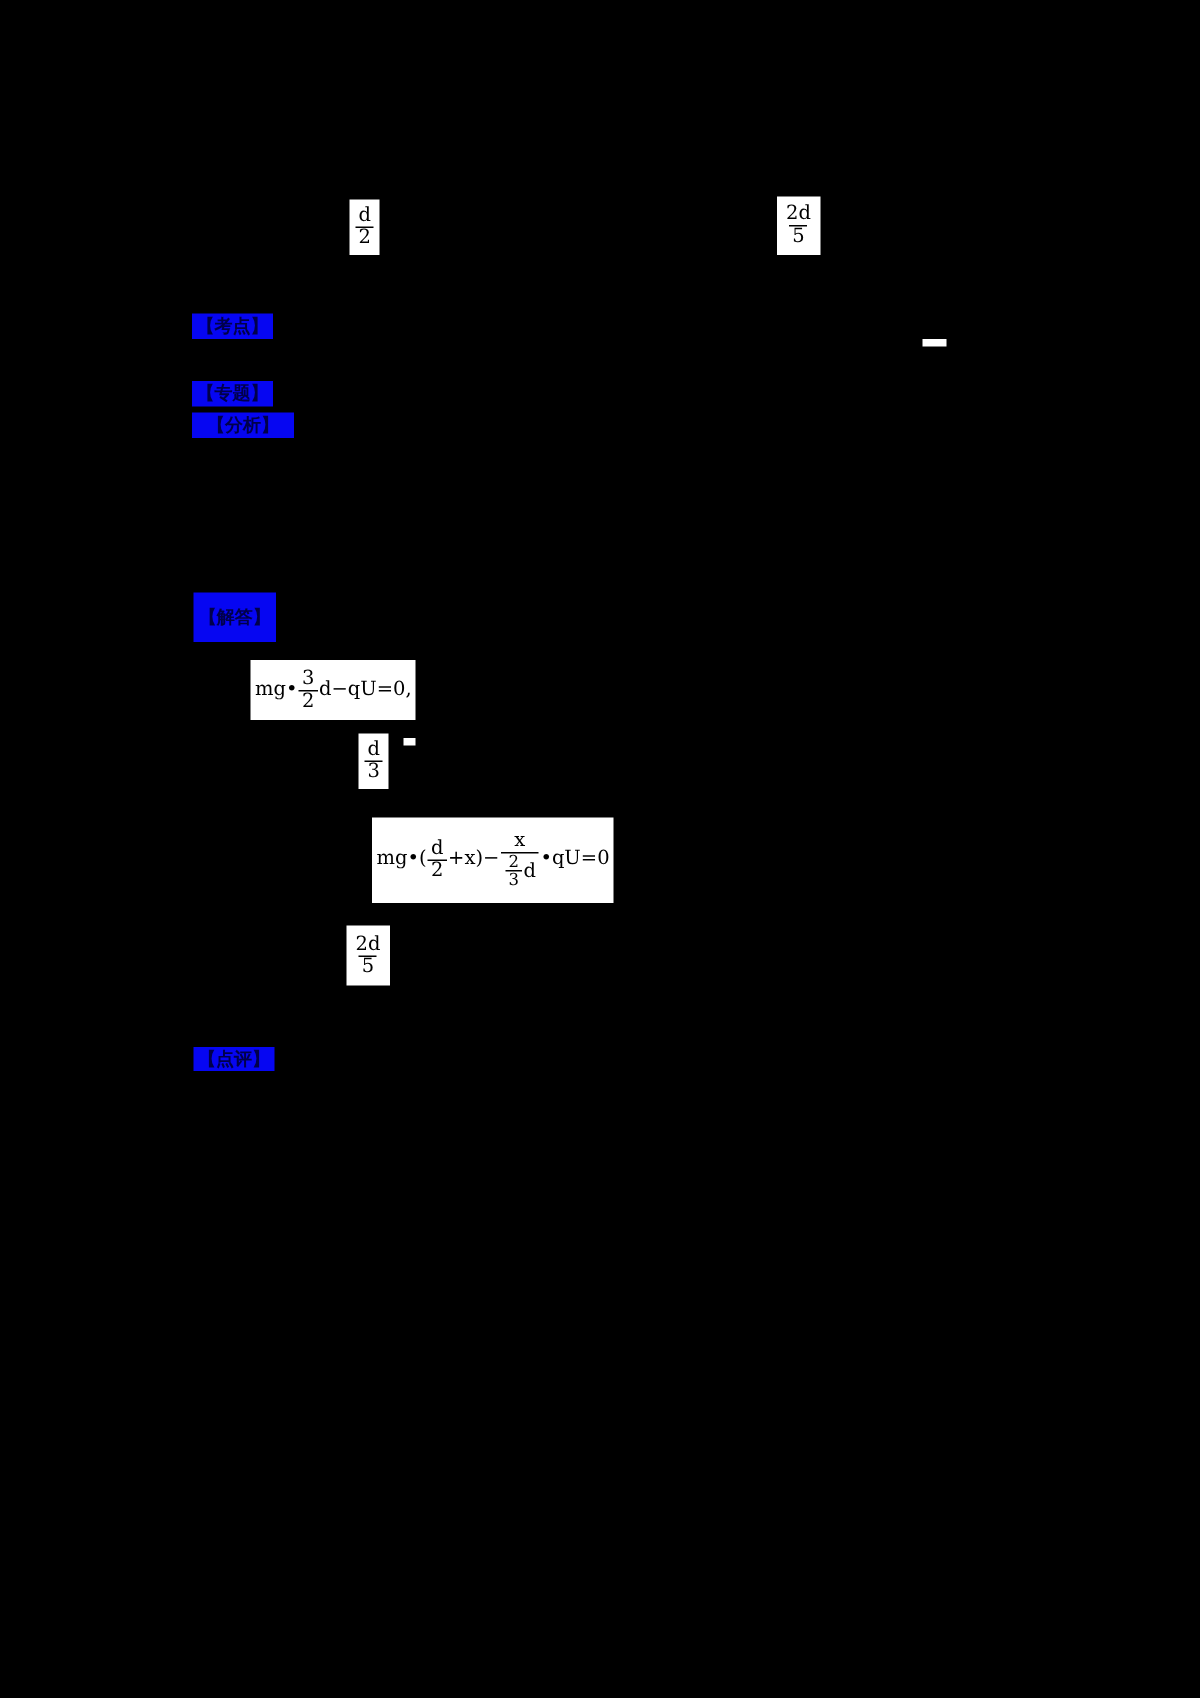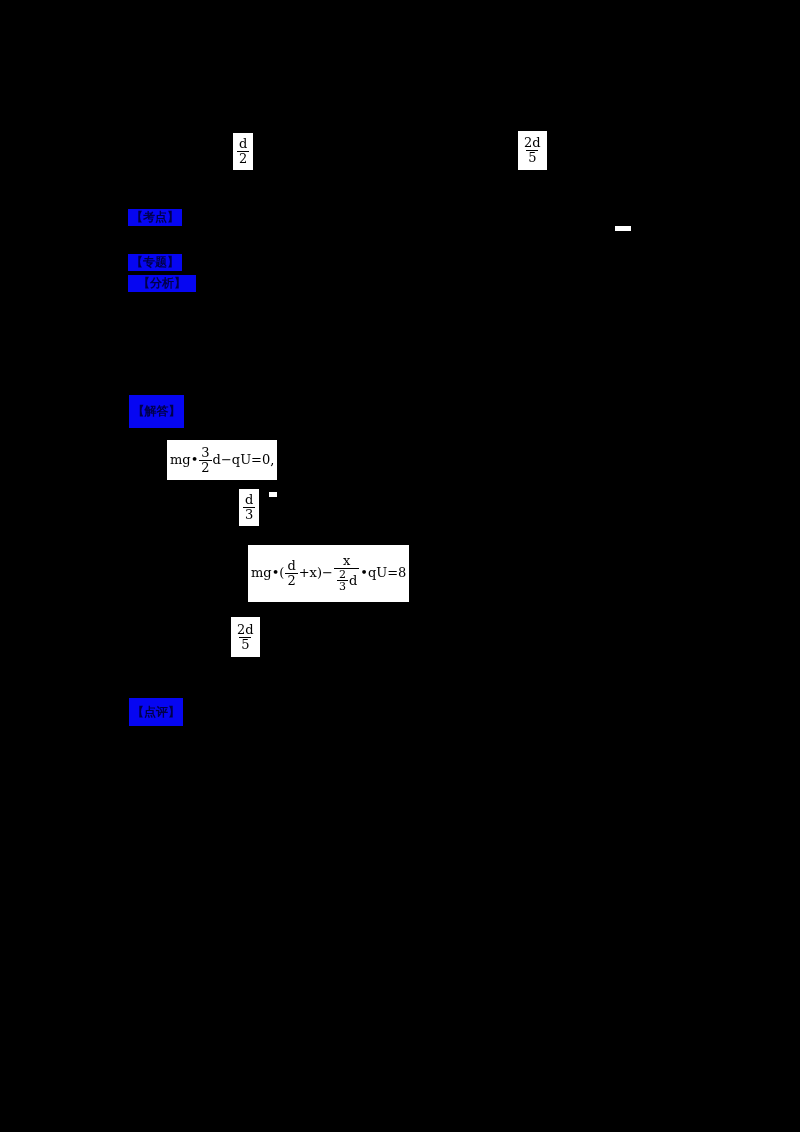--- a/index.html
+++ b/index.html
@@ -73,21 +73,21 @@
   </div>
 
   <div class="blue-label abs" style="left:128px;top:209px;width:54px;height:17px;">【考点】</div>
 
   <div class="blue-label abs" style="left:128px;top:242px;width:54px;height:17px;margin-top:12px;">【专题】</div>
 
   <div class="blue-label abs" style="left:128px;top:275px;width:68px;height:17px;">【分析】</div>
 
   <div class="blue-label abs" style="left:129px;top:395px;width:55px;height:33px;">【解答】</div>
 
-  <div class="blue-label abs" style="left:129px;top:698px;width:54px;height:28px;">【点评】</div>
+  <div class="blue-label abs" style="left:129px;top:698px;width:54px;height:16px;">【点评】</div>
 
   <div class="white-mark abs" style="left:615px;top:226px;width:16px;height:5px;"></div>
 
   <div class="formula abs" style="left:167px;top:440px;height:36px;">
     <span>mg•</span>
     <span class="frac">
       <span class="num">3</span>
       <span class="den">2</span>
     </span>
     <span>d−qU=0,</span>
@@ -110,21 +110,21 @@
     <span>+x)−</span>
     <span class="frac">
       <span class="num">x</span>
       <span class="den">
         <span class="frac small">
           <span class="num">2</span>
           <span class="den">3</span>
         </span><span>d</span>
       </span>
     </span>
-    <span>•qU=8</span>
+    <span>•qU=0</span>
   </div>
 
   <div class="formula abs" style="left:231px;top:617px;height:36px;">
     <span class="frac">
       <span class="num">2d</span>
       <span class="den">5</span>
     </span>
   </div>
 
 </div>

